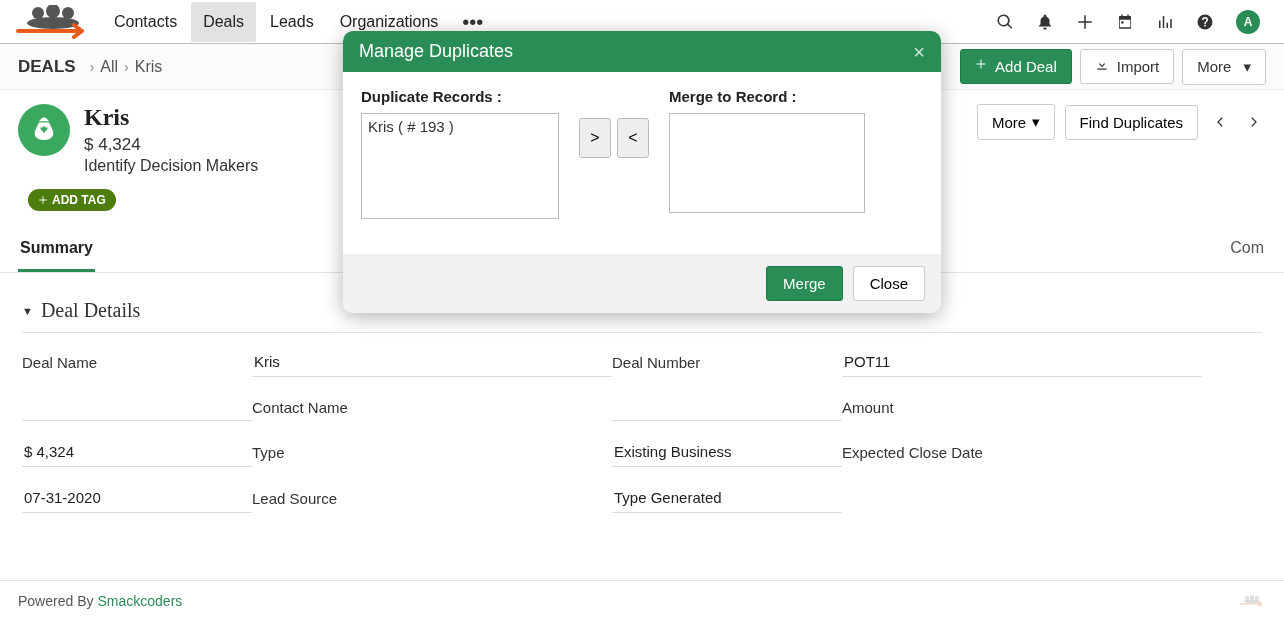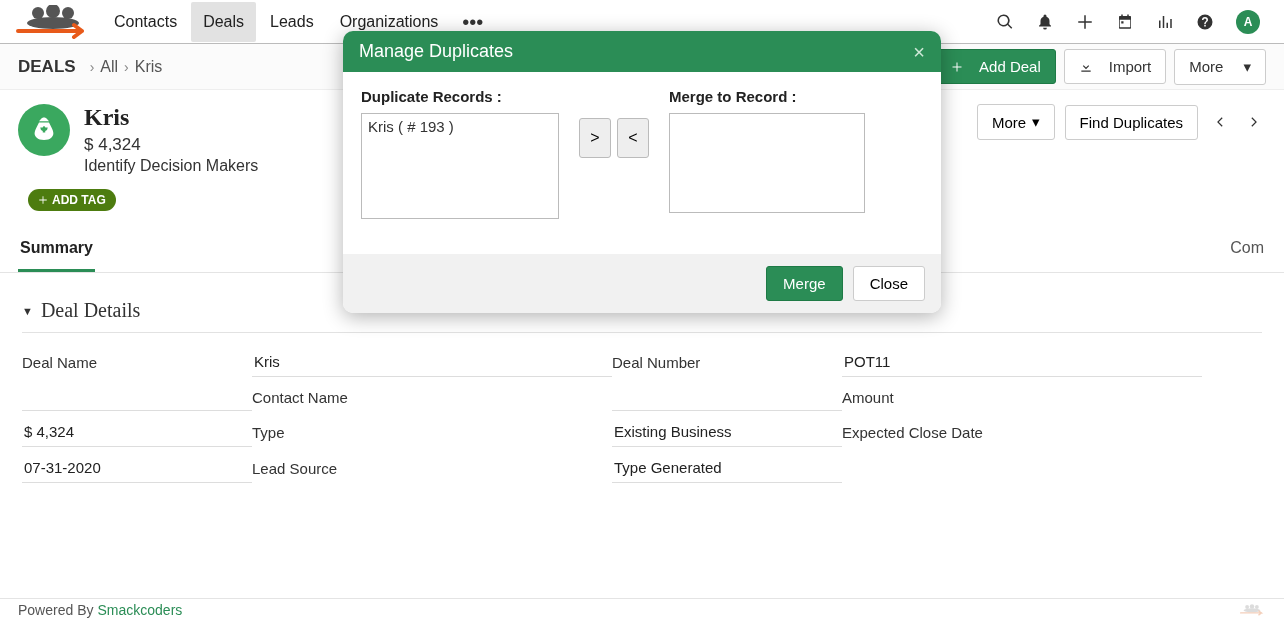--- a/index.html
+++ b/index.html
@@ -27,21 +27,21 @@
   .top-icons{display:flex;align-items:center;gap:22px;margin-right:14px;}
   .top-icon{width:18px;height:18px;cursor:pointer;fill:#333;}
   .avatar{width:24px;height:24px;border-radius:50%;background:#2b8d56;color:#fff;display:flex;align-items:center;justify-content:center;font-size:12px;font-weight:600;cursor:pointer;}
   
   .subbar{height:46px;display:flex;align-items:center;padding:0 18px;background:#fbfbfb;border-bottom:1px solid #eee;}
   .crumb-module{font-size:17px;font-weight:600;color:#333;margin-right:8px;}
   .crumb-sep{margin:0 6px;color:#888;font-size:14px;}
   .crumb-link{font-size:16px;color:#555;cursor:pointer;}
   .crumb-current{font-size:16px;color:#555;}
   .subbar-spacer{flex:1;}
-  .btn{display:inline-flex;align-items:center;gap:16px;padding:8px 14px;font-size:15px;border:1px solid #ccc;background:#fff;border-radius:3px;cursor:pointer;color:#333;margin-left:8px;}
+  .btn{display:inline-flex;gap:8px;padding:8px 14px;font-size:15px;border:1px solid #ccc;background:#fff;border-radius:3px;cursor:pointer;color:#333;margin-left:8px;}
   .btn-primary{background:var(--green);border-color:var(--green-dark);color:#fff;}
   .btn .caret{margin-left:4px;}
   
   .record-head{padding:14px 18px 4px 18px;display:flex;align-items:flex-start;}
   .record-icon{width:52px;height:52px;border-radius:50%;background:#3aa85f;display:flex;align-items:center;justify-content:center;margin-right:14px;}
   .record-head h1{margin:0;font-size:24px;font-weight:600;font-family:Georgia,serif;color:#222;}
   .record-head .amount{font-size:17px;color:#333;margin-top:4px;}
   .record-head .stage{font-size:16px;color:#333;margin-top:2px;}
   .tag-pill{display:inline-flex;align-items:center;gap:4px;font-size:12px;font-weight:600;color:#fff;background:#4d7c0f;border-radius:12px;padding:4px 10px;margin:10px 0 0 14px;cursor:pointer;}
   .record-actions{margin-left:auto;display:flex;align-items:center;gap:10px;}
@@ -49,25 +49,25 @@
   .navarrow{width:24px;height:24px;display:flex;align-items:center;justify-content:center;cursor:pointer;}
   
   .tabs{display:flex;gap:28px;padding:0 18px;margin-top:18px;border-bottom:1px solid #e4e4e4;justify-content:space-between;}
   .tab{padding:10px 2px 12px 2px;font-size:16px;color:#555;cursor:pointer;border-bottom:3px solid transparent;}
   .tab.active{color:#222;font-weight:600;border-bottom-color:var(--green);}
   
   .section{padding:26px 22px 0 22px;}
   .section-title{display:flex;align-items:center;gap:8px;font-family:Georgia,serif;font-size:20px;color:#333;margin-bottom:10px;}
   .section-title .tw{font-size:11px;color:#333;}
   .sec-hr{border:none;border-top:1px solid #e2e2e2;margin:0 0 14px 0;}
-  .detail-grid{display:grid;grid-template-columns: 230px 360px 230px 360px;row-gap:6px;align-items:center;}
+  .detail-grid{display:grid;grid-template-columns: 230px 360px 230px 360px;row-gap:16px;align-items:center;}
   .d-label{font-size:15px;color:#333;}
   .d-value{font-size:15px;color:#222;border-bottom:1px solid #ddd;padding:6px 2px 6px 2px;min-height:28px;}
   
-  .footer{position:absolute;left:0;right:0;bottom:0;height:22px;background:#fff;border-top:1px solid #e4e4e4;display:flex;align-items:center;padding:0 18px;font-size:14px;color:#555;}
+  .footer{position:absolute;left:0;right:0;bottom:0;height:40px;background:#fff;border-top:1px solid #e4e4e4;display:flex;align-items:center;padding:0 18px;font-size:14px;color:#555;}
   .footer a{color:#2b8d56;text-decoration:none;margin-left:4px;}
   .footer-logo{margin-left:auto;opacity:.5;}
   
   .modal{position:absolute;left:343px;top:31px;width:598px;background:#fff;border-radius:10px;box-shadow:0 4px 20px rgba(0,0,0,.3);z-index:100;overflow:hidden;}
   .modal-head{background:var(--green);color:#fff;padding:10px 16px;font-size:18px;display:flex;align-items:center;}
   .modal-head .close{margin-left:auto;color:#cfe9d8;font-size:20px;cursor:pointer;line-height:1;}
   .modal-body{padding:16px 18px 35px 18px;display:flex;gap:20px;align-items:flex-start;}
   .dup-col{display:flex;flex-direction:column;}
   .dup-label{font-size:15px;font-weight:600;color:#222;margin-bottom:8px;}
   .dup-select{width:198px;height:106px;border:1px solid #bbb;overflow-y:scroll;padding:2px 4px;font-size:15px;}

